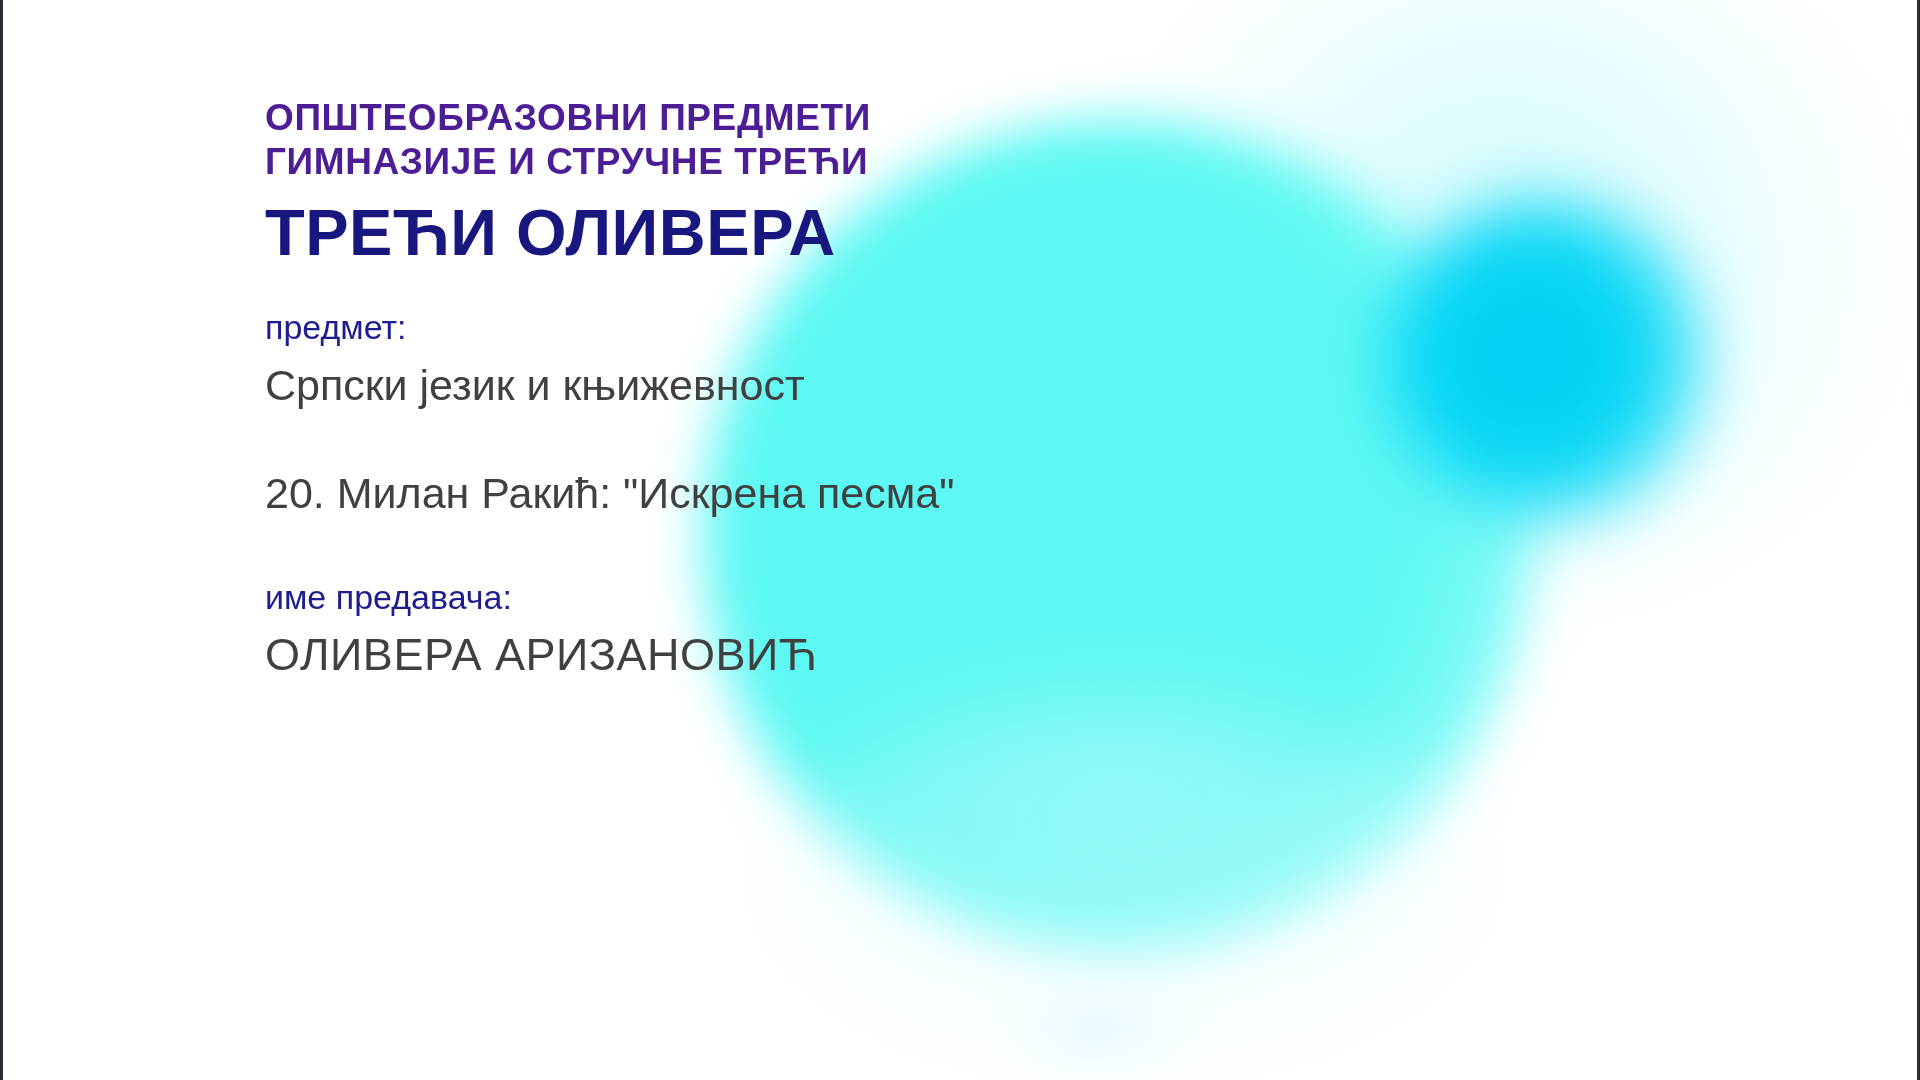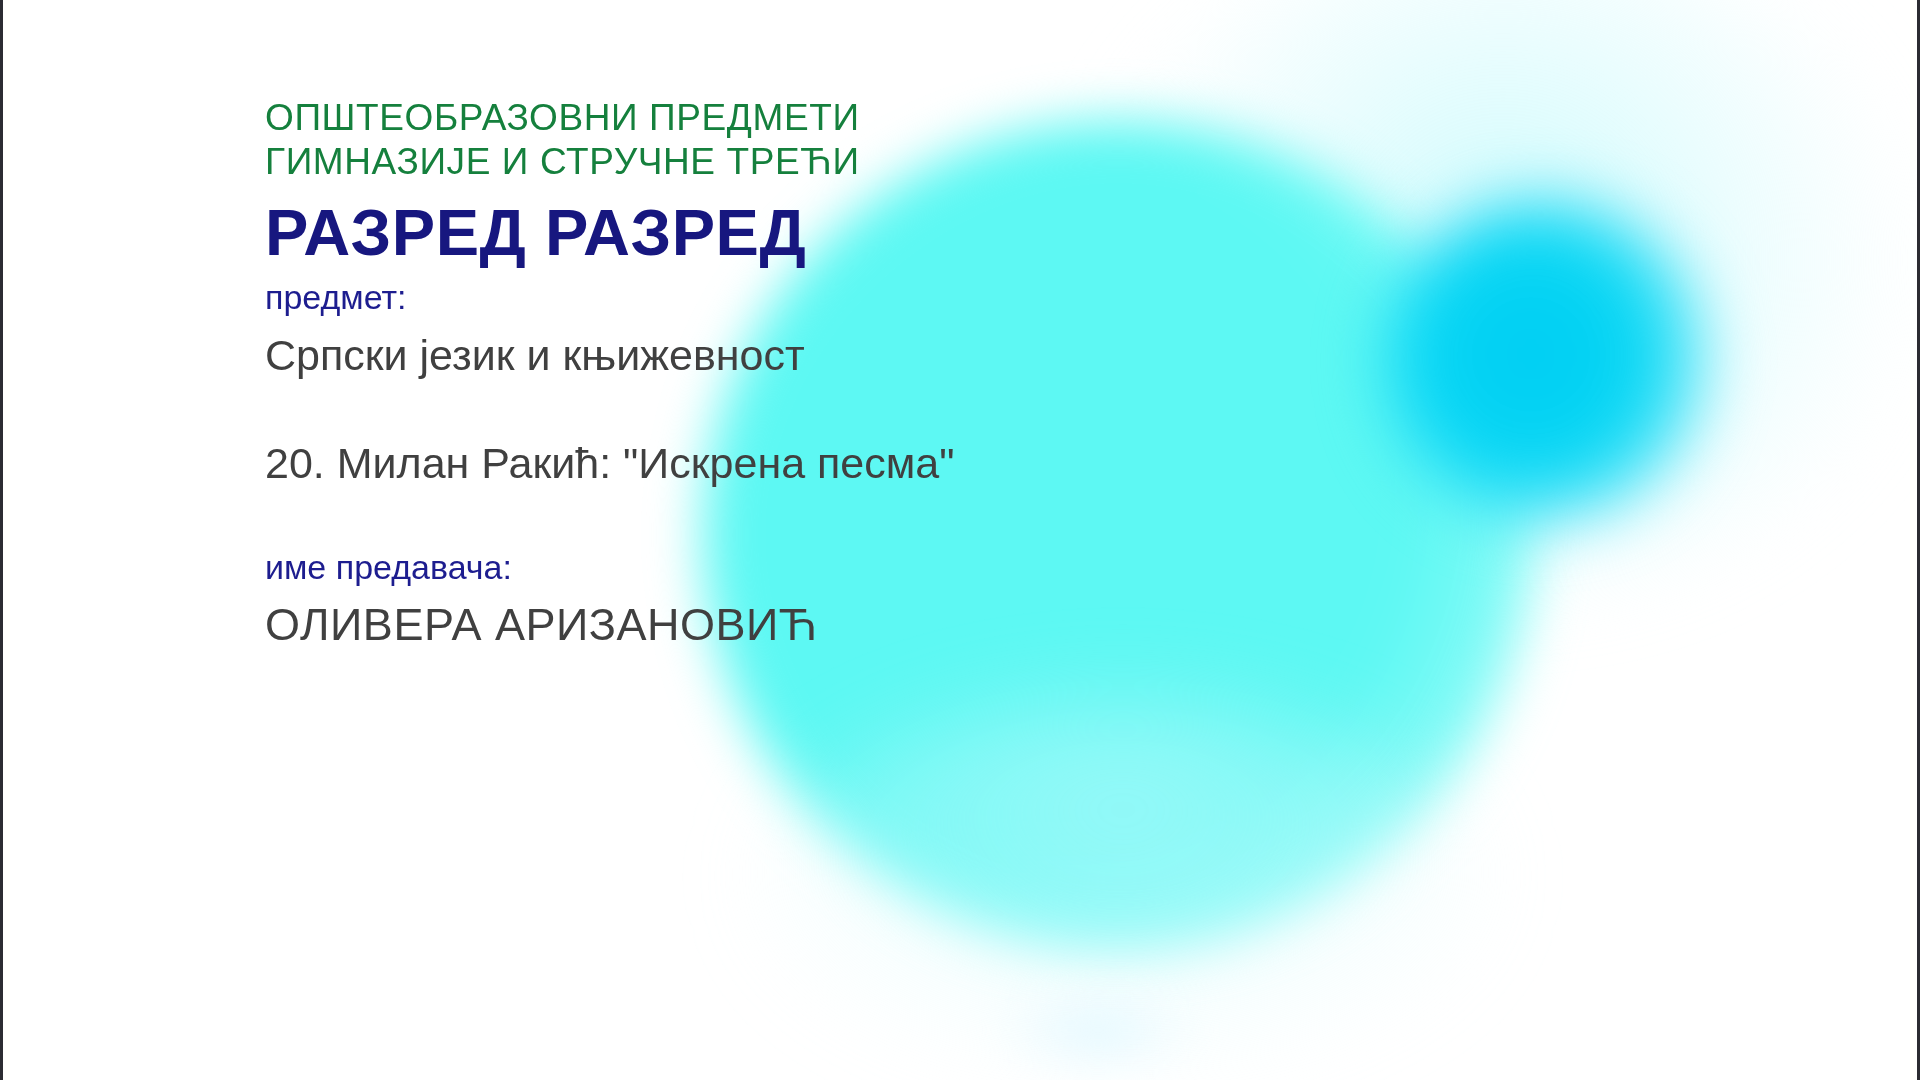--- a/index.html
+++ b/index.html
@@ -114,38 +114,38 @@
     position: absolute;
     left: 262px;
     top: 96px;
     width: 1200px;
     color: #1a1a8c;
   }
 
   .eyebrow {
     font-size: 37px;
     line-height: 1.20;
-    font-weight: 400;
+    font-weight: 700;
     letter-spacing: 0.6px;
-    color: #15803d;
+    color: #4c1d95;
     white-space: nowrap;
   }
 
   .headline {
     margin-top: 14px;
     font-size: 65px;
     line-height: 1.04;
     font-weight: 700;
     letter-spacing: 0.5px;
     color: #17177f;
     white-space: nowrap;
   }
 
   .field {
-    margin-top: 10px;
+    margin-top: 40px;
   }
   .field.gap-lg {
     margin-top: 56px;
   }
 
   .field-label {
     font-size: 34px;
     line-height: 1.25;
     font-weight: 500;
     color: #1d1d8f;
@@ -177,21 +177,21 @@
     <div class="blob blob-deep"></div>
     <div class="blob blob-low"></div>
     <div class="blob blob-dot"></div>
   </div>
 
   <div class="content">
 
     <div class="eyebrow">ОПШТЕОБРАЗОВНИ ПРЕДМЕТИ</div>
     <div class="eyebrow">ГИМНАЗИЈЕ И СТРУЧНЕ ТРЕЋИ</div>
 
-    <div class="headline">РАЗРЕД РАЗРЕД</div>
+    <div class="headline">ТРЕЋИ ОЛИВЕРА</div>
 
     <div class="field">
       <div class="field-label">предмет:</div>
       <div class="field-value">Српски језик и књижевност</div>
     </div>
 
     <div class="field gap-lg">
       <div class="field-value">20. Милан Ракић: "Искрена песма"</div>
     </div>
 

